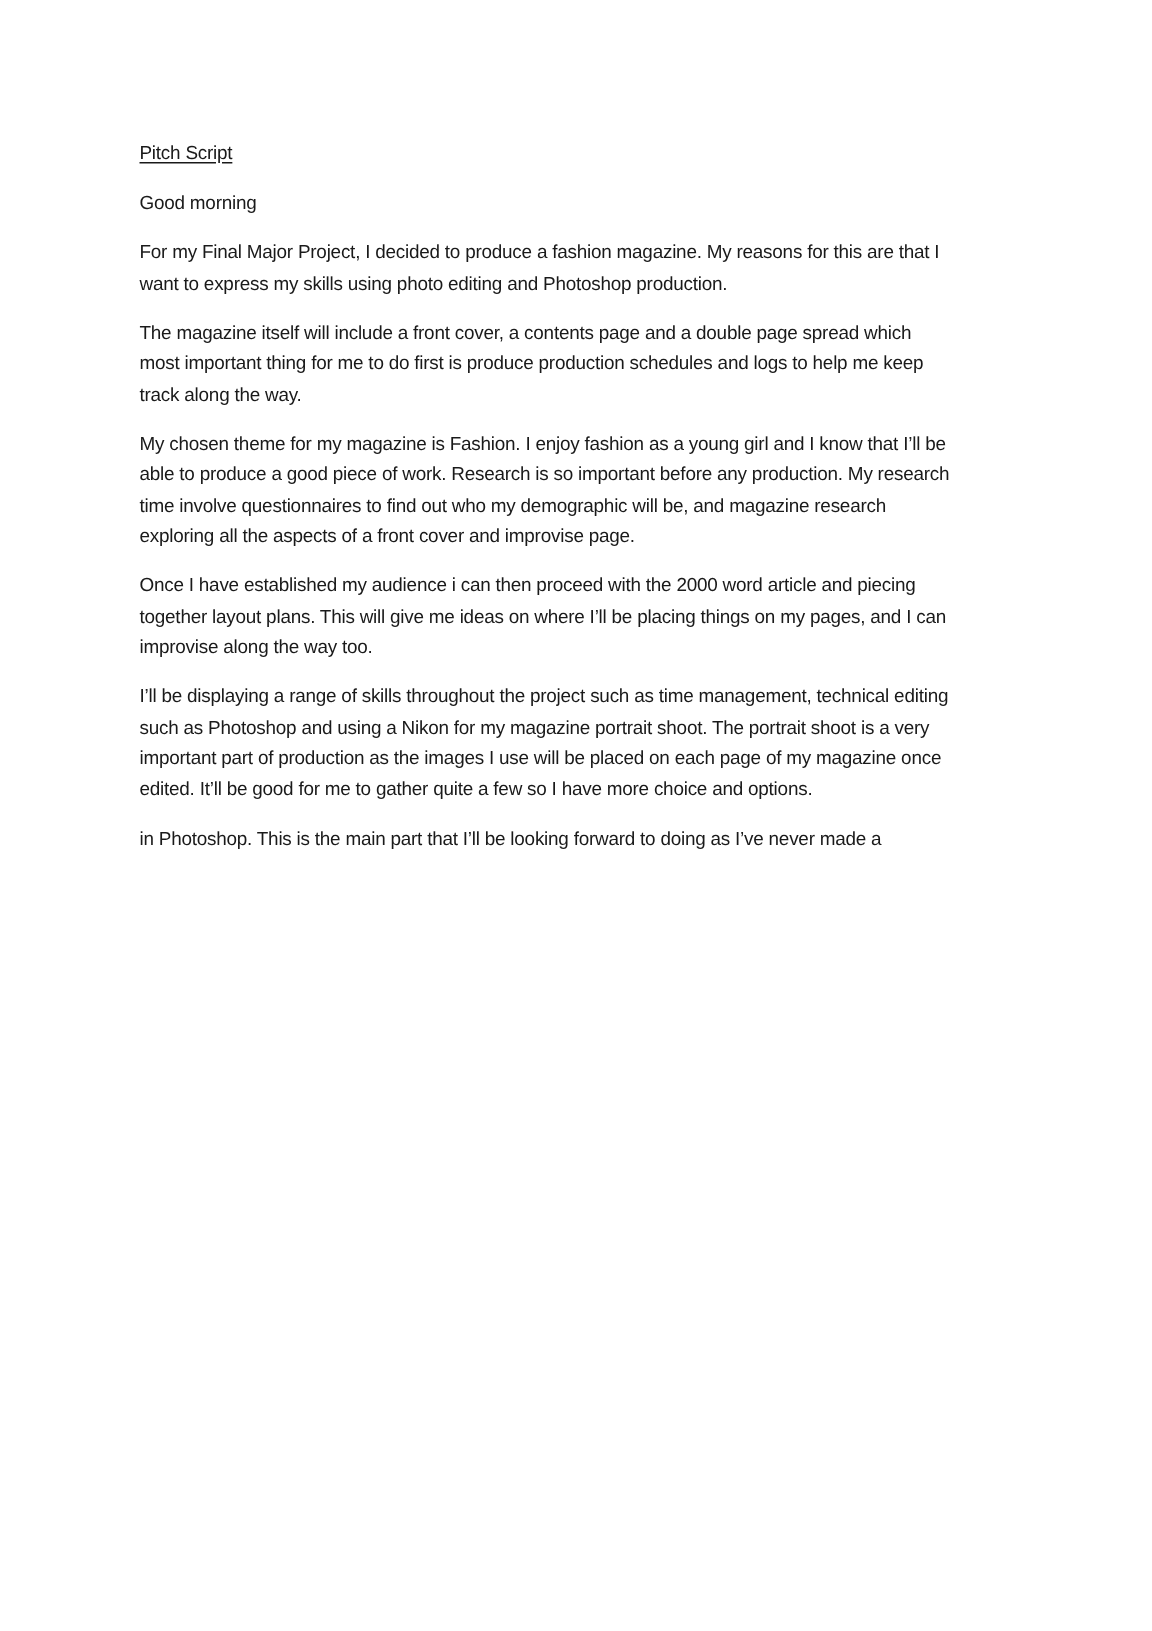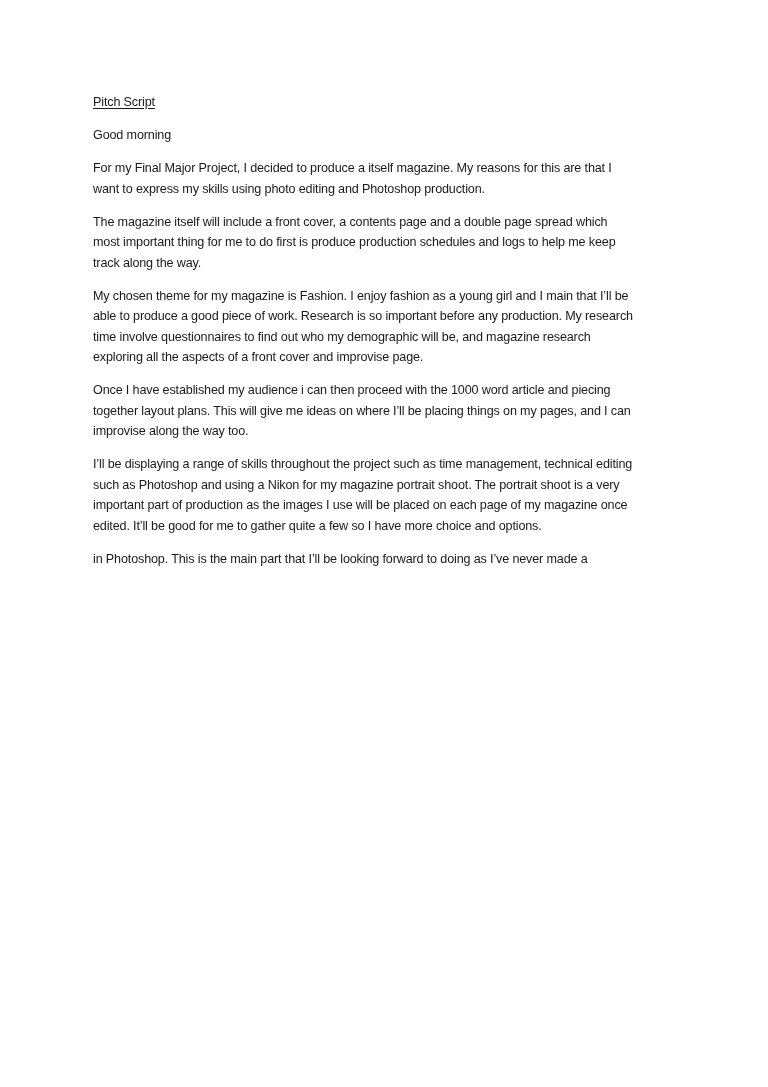--- a/index.html
+++ b/index.html
@@ -51,39 +51,39 @@
 
     <p class="para">
       <span class="line title">Pitch Script</span>
     </p>
 
     <p class="para">
       <span class="line">Good morning</span>
     </p>
 
     <p class="para">
-      <span class="line">For my Final Major Project, I decided to produce a itself magazine. My reasons for this are that I</span>
+      <span class="line">For my Final Major Project, I decided to produce a fashion magazine. My reasons for this are that I</span>
       <span class="line">want to express my skills using photo editing and Photoshop production.</span>
     </p>
 
     <p class="para">
       <span class="line">The magazine itself will include a front cover, a contents page and a double page spread which</span>
       <span class="line">most important thing for me to do first is produce production schedules and logs to help me keep</span>
       <span class="line">track along the way.</span>
     </p>
 
     <p class="para">
-      <span class="line">My chosen theme for my magazine is Fashion. I enjoy fashion as a young girl and I main that I’ll be</span>
+      <span class="line">My chosen theme for my magazine is Fashion. I enjoy fashion as a young girl and I know that I’ll be</span>
       <span class="line">able to produce a good piece of work. Research is so important before any production. My research</span>
       <span class="line">time involve questionnaires to find out who my demographic will be, and magazine research</span>
       <span class="line">exploring all the aspects of a front cover and improvise page.</span>
     </p>
 
     <p class="para">
-      <span class="line">Once I have established my audience i can then proceed with the 1000 word article and piecing</span>
+      <span class="line">Once I have established my audience i can then proceed with the 2000 word article and piecing</span>
       <span class="line">together layout plans. This will give me ideas on where I’ll be placing things on my pages, and I can</span>
       <span class="line">improvise along the way too.</span>
     </p>
 
     <p class="para">
       <span class="line">I’ll be displaying a range of skills throughout the project such as time management, technical editing</span>
       <span class="line">such as Photoshop and using a Nikon for my magazine portrait shoot. The portrait shoot is a very</span>
       <span class="line">important part of production as the images I use will be placed on each page of my magazine once</span>
       <span class="line">edited. It’ll be good for me to gather quite a few so I have more choice and options.</span>
     </p>

